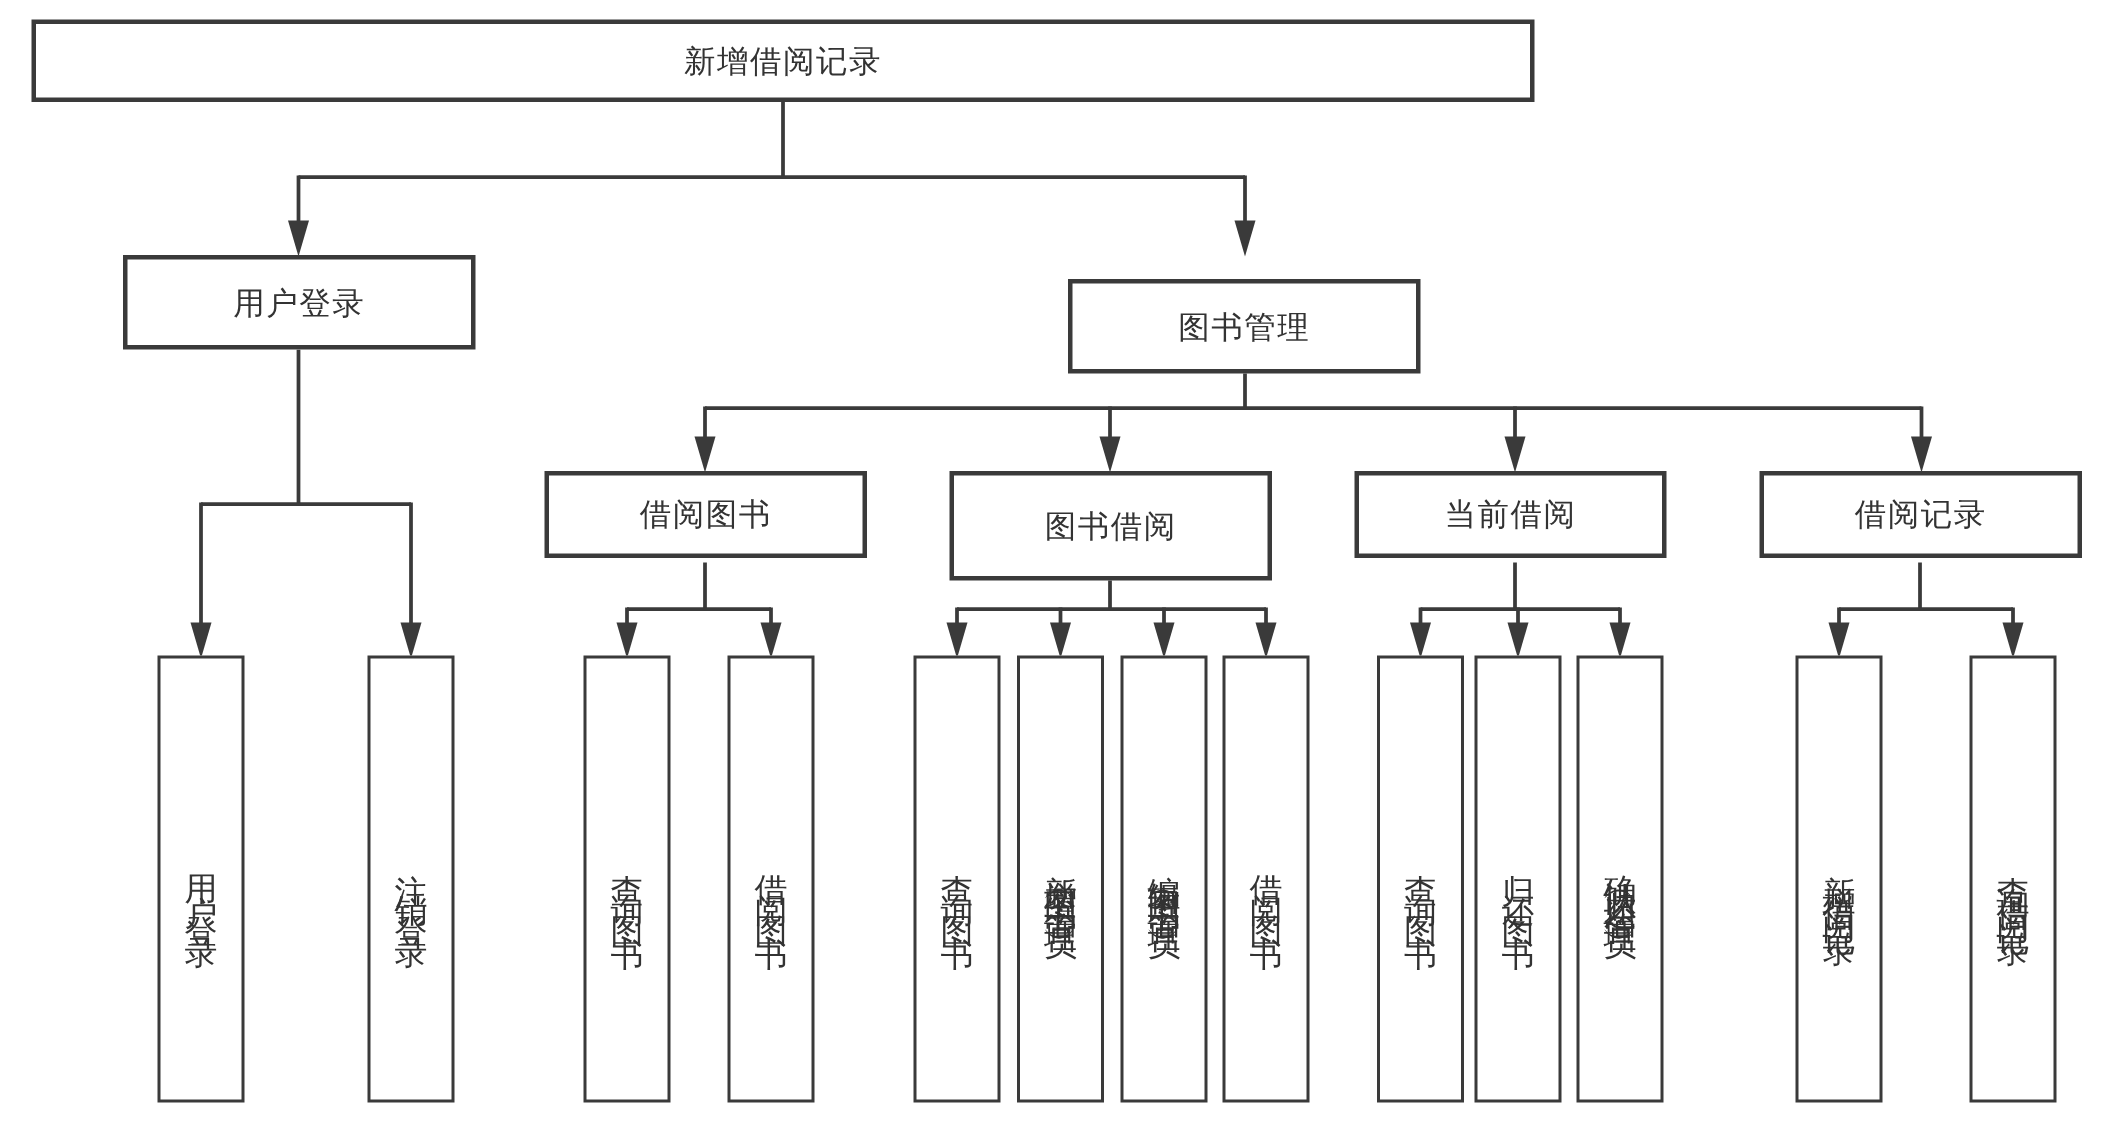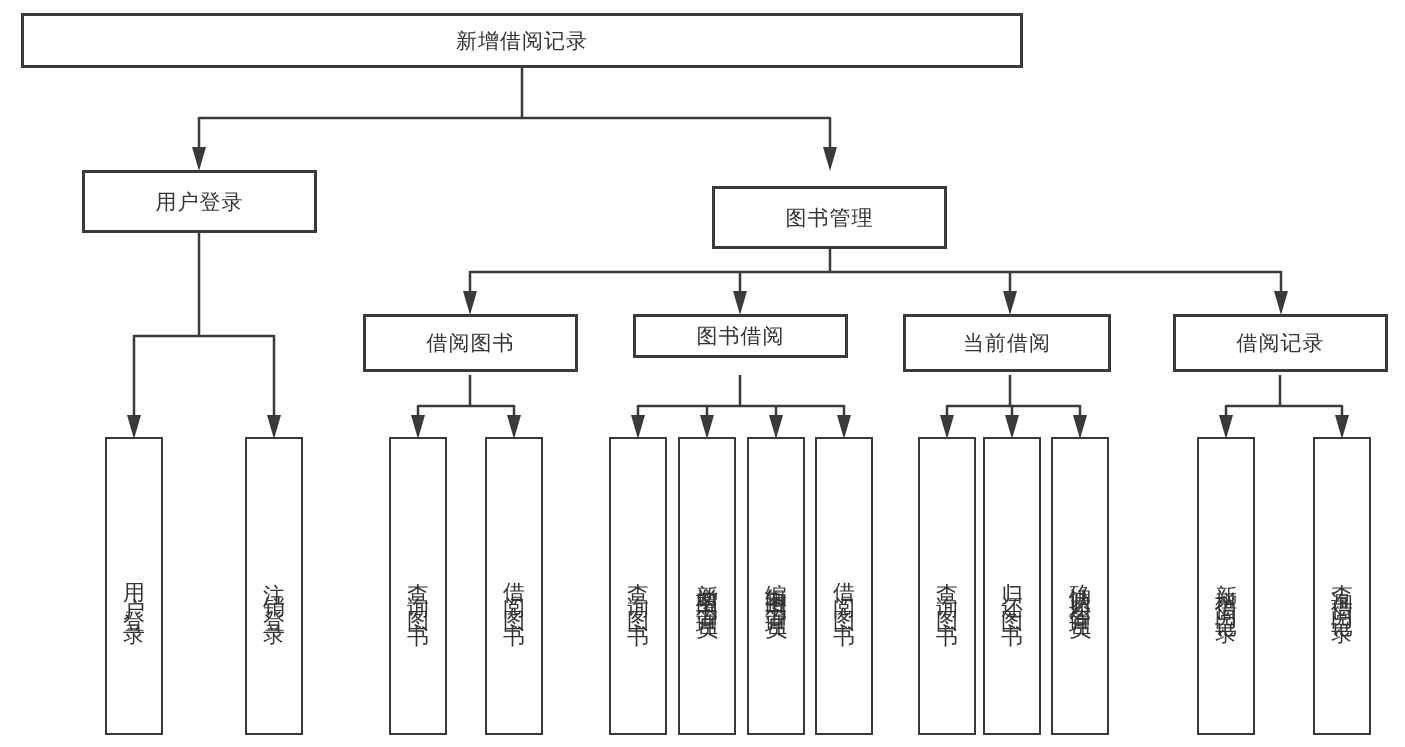--- a/index.html
+++ b/index.html
@@ -101,21 +101,21 @@
   <div class="box" style="left:82px;top:170px;width:235px;height:63px;">
     <span class="hlabel">用户登录</span>
   </div>
   <div class="box" style="left:712px;top:170px;width:235px;height:63px;margin-top:16px;">
     <span class="hlabel">图书管理</span>
   </div>
 
   <div class="box" style="left:363px;top:314px;width:215px;height:58px;">
     <span class="hlabel">借阅图书</span>
   </div>
-  <div class="box" style="left:633px;top:314px;width:215px;height:44px;">
+  <div class="box" style="left:633px;top:314px;width:215px;height:73px;">
     <span class="hlabel">图书借阅</span>
   </div>
   <div class="box" style="left:903px;top:314px;width:208px;height:58px;">
     <span class="hlabel">当前借阅</span>
   </div>
   <div class="box" style="left:1173px;top:314px;width:215px;height:58px;">
     <span class="hlabel">借阅记录</span>
   </div>
 
   <div class="box leaf" style="left:105px;">

